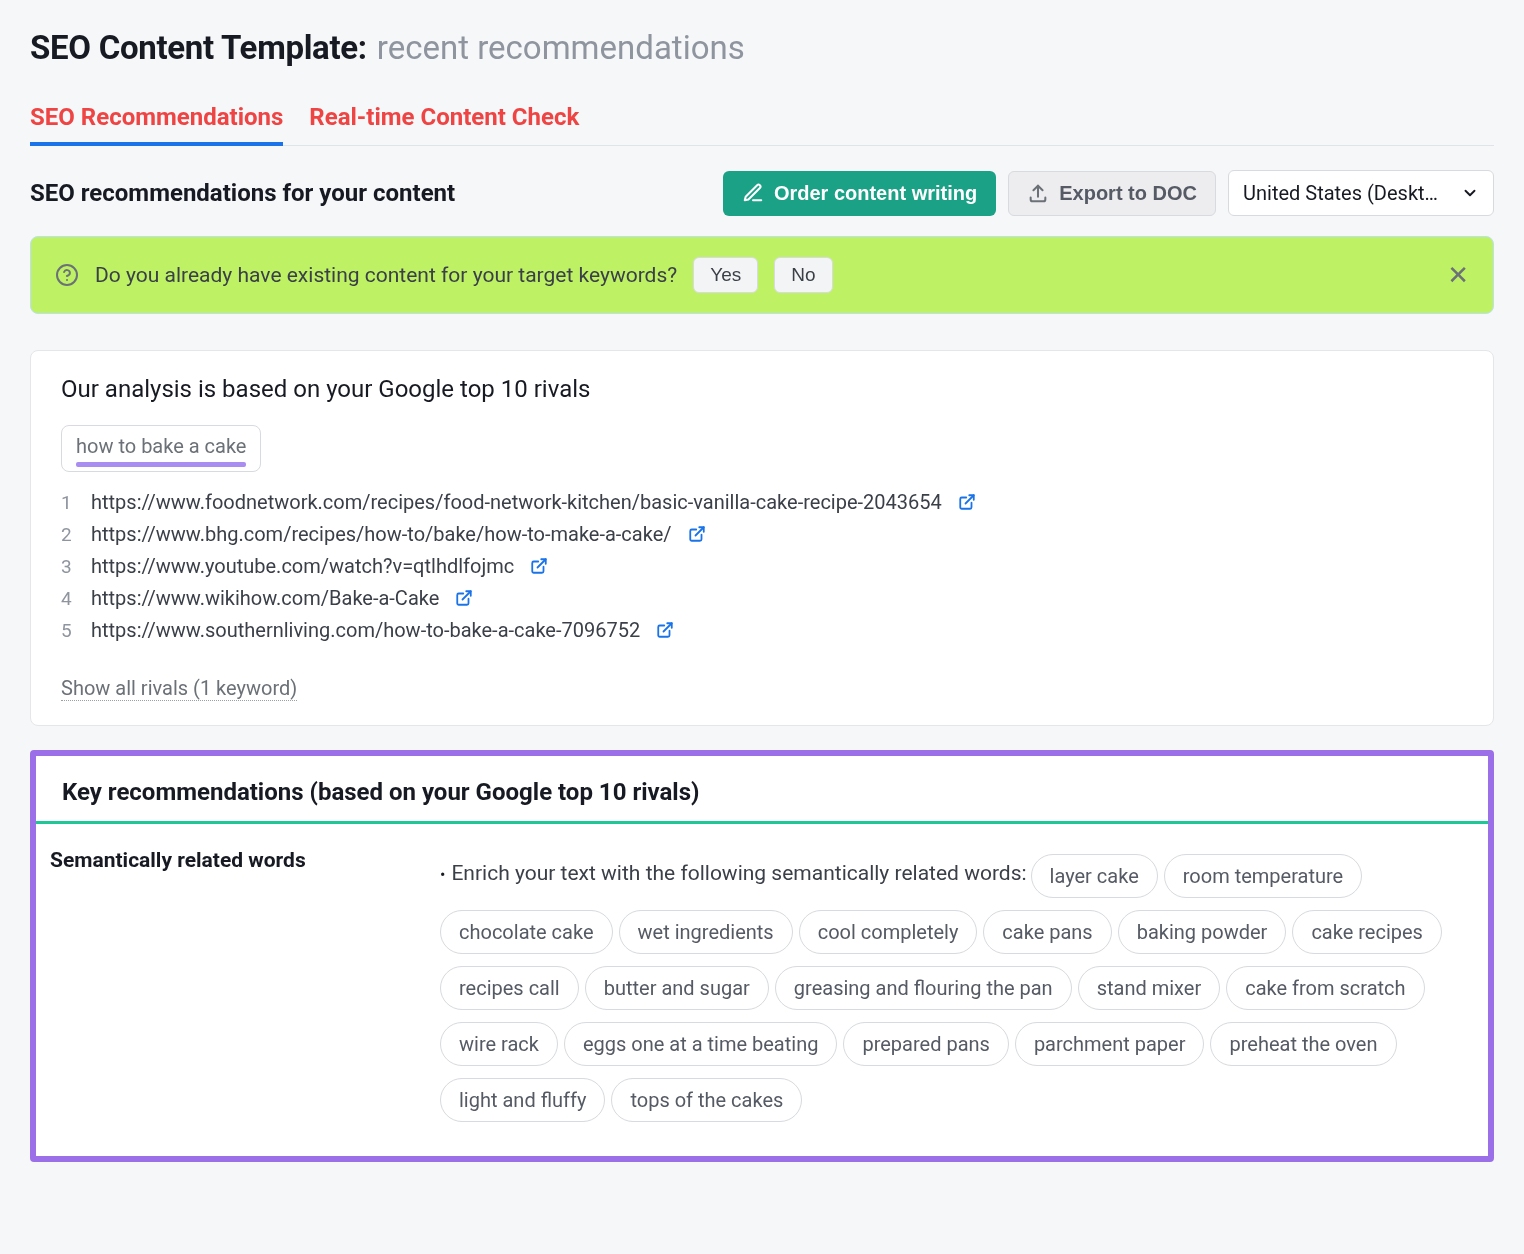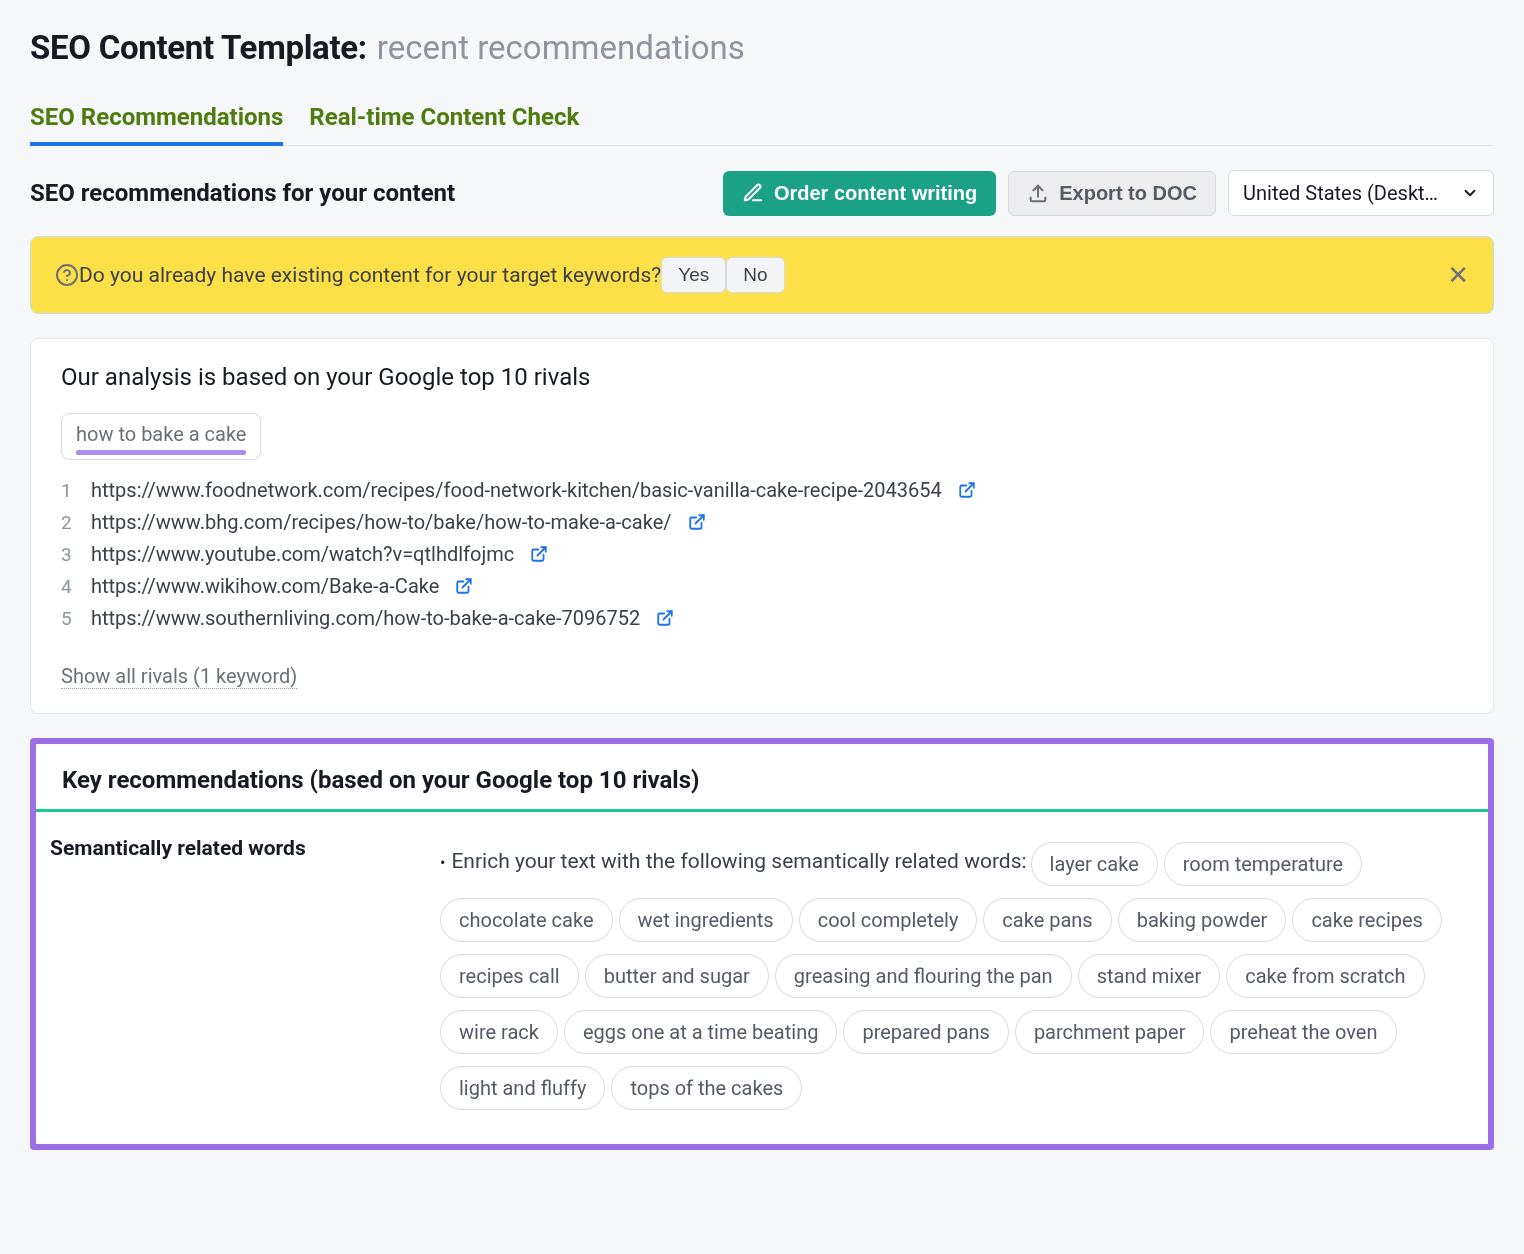--- a/index.html
+++ b/index.html
@@ -33,21 +33,21 @@
 
 
 .tabs {
   display: flex;
   gap: 26px;
   border-bottom: 1px solid #e0e3e8;
 }
 .tab {
   font-size: 24px;
   font-weight: 700;
-  color: #4d7c0f;
+  color: #ef4444;
   padding: 10px 0 14px 0;
   cursor: pointer;
   position: relative;
 }
 .tab.active::after {
   content: "";
   position: absolute;
   left: 0;
   right: 0;
   bottom: -1px;
@@ -106,25 +106,26 @@
 .select-text {
   overflow: hidden;
   text-overflow: ellipsis;
   white-space: nowrap;
 }
 
 
 .alert {
   display: flex;
   align-items: center;
-  background: #fde047;
+  gap: 16px;
+  background: #bef264;
   border: 1px solid #bde0ee;
   border-radius: 8px;
   padding: 20px 24px;
-  margin-bottom: 24px;
+  margin-bottom: 36px;
 }
 .alert-text {
   font-size: 21px;
   color: #3a3f48;
   flex: 0 0 auto;
 }
 .small-btn {
   padding: 6px 16px;
   border-radius: 6px;
   background: #f3f4f6;

